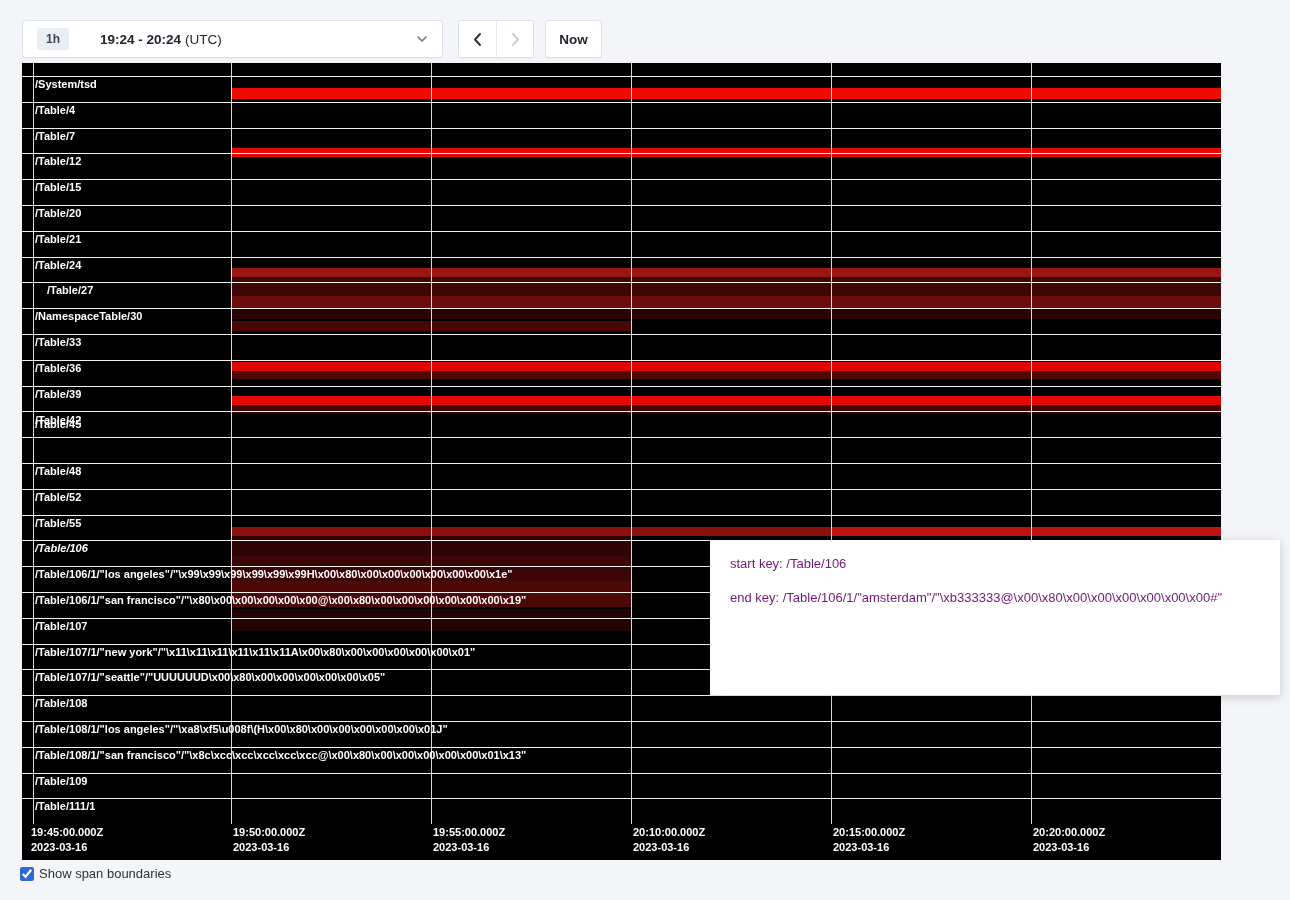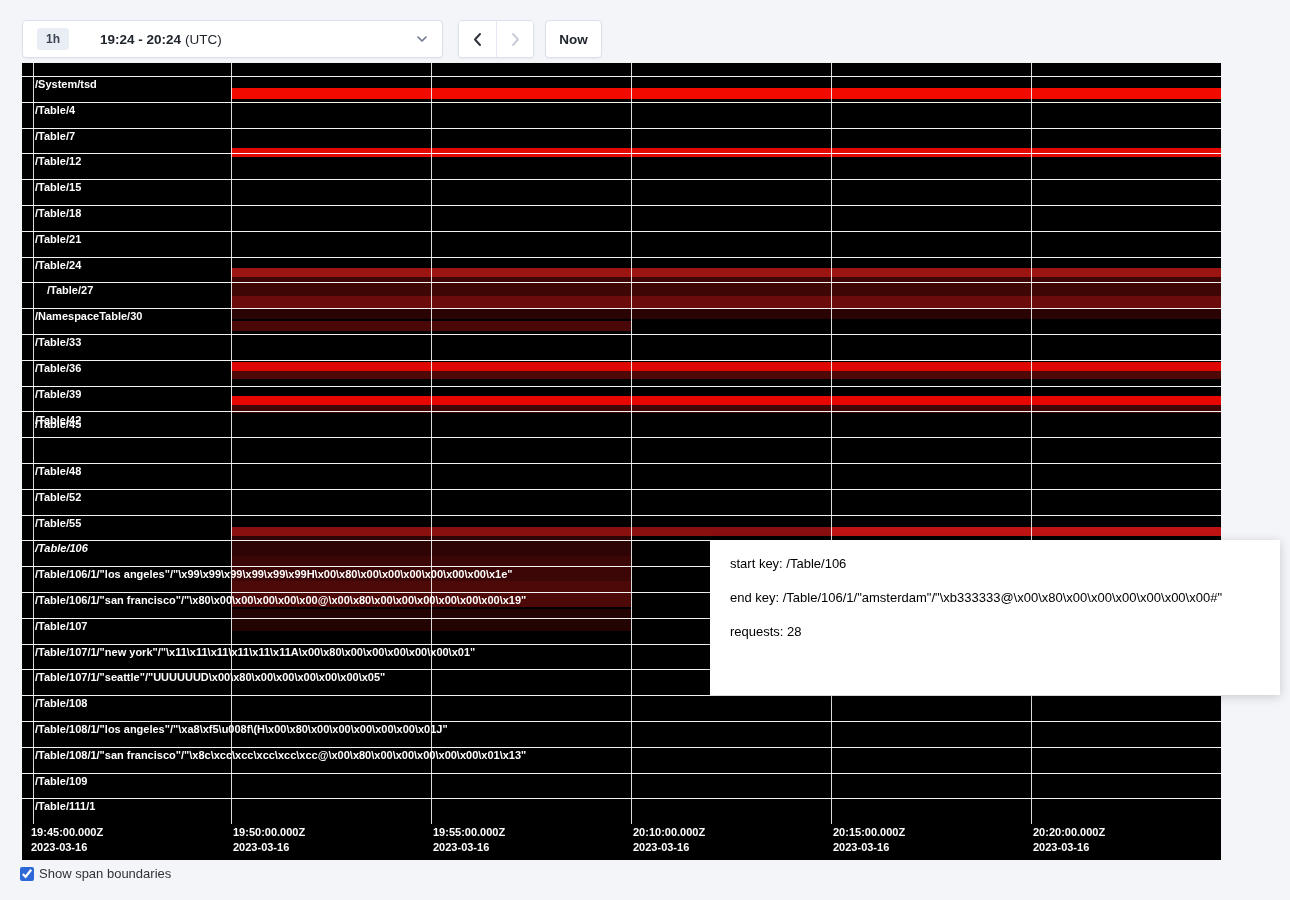--- a/index.html
+++ b/index.html
@@ -39,21 +39,21 @@
   .vline{ position:absolute; top:0; width:1px; background:rgba(255,255,255,.85); z-index:3; }
   .hline{ position:absolute; left:0; right:0; height:1px; background:rgba(255,255,255,.95); z-index:3; }
   .rowlabel{ position:absolute; left:13px; z-index:4; color:#fff; font-size:11px;
     font-weight:700; line-height:11px; white-space:pre; }
   .xlabel{ position:absolute; top:763px; z-index:4; color:#fff; font-size:11px;
     font-weight:700; line-height:15px; white-space:nowrap; }
 
   
   .tooltip{ position:absolute; left:710px; top:540px; width:570px; height:155px;
     background:#fff; z-index:10; padding:14px 20px 10px 20px;
-    box-shadow:0 2px 10px rgba(0,0,0,.18); font-size:13px; color:#000000; }
+    box-shadow:0 2px 10px rgba(0,0,0,.18); font-size:13px; color:#701a75; }
   .tooltip > div{ line-height:20px; margin-bottom:14px; white-space:nowrap; }
 
   
   .footer{ position:absolute; left:20px; top:866px; display:flex; align-items:center;
     gap:5px; font-size:13px; color:#2f3338; }
   .footer input{ width:14px; height:14px; accent-color:#2e68d6; cursor:pointer; }
   .footer label{ cursor:pointer; }
 </style>
 </head>
 <body>
@@ -114,21 +114,21 @@
       <div class="rowlabel" style="top: 17px;">/System/tsd</div>
       <div class="hline" style="top: 39.8px;"></div>
       <div class="rowlabel" style="top: 42.8px;">/Table/4</div>
       <div class="hline" style="top: 65.6px;"></div>
       <div class="rowlabel" style="top: 68.6px;">/Table/7</div>
       <div class="hline" style="top: 91.4px;"></div>
       <div class="rowlabel" style="top: 94.4px;">/Table/12</div>
       <div class="hline" style="top: 117.2px;"></div>
       <div class="rowlabel" style="top: 120.2px;">/Table/15</div>
       <div class="hline" style="top: 143px;"></div>
-      <div class="rowlabel" style="top: 146px;">/Table/18</div>
+      <div class="rowlabel" style="top: 146px;">/Table/20</div>
       <div class="hline" style="top: 168.8px;"></div>
       <div class="rowlabel" style="top: 171.8px;">/Table/21</div>
       <div class="hline" style="top: 194.6px;"></div>
       <div class="rowlabel" style="top: 197.6px;">/Table/24</div>
       <div class="hline" style="top: 220.4px;"></div>
       <div class="rowlabel" style="top: 223.4px; margin-left: 12px;">/Table/27</div>
       <div class="hline" style="top: 246.2px;"></div>
       <div class="rowlabel" style="top: 249.2px;">/NamespaceTable/30</div>
       <div class="hline" style="top: 272px;"></div>
       <div class="rowlabel" style="top: 275px;">/Table/33</div>
@@ -190,21 +190,20 @@
       </div>
       <div class="xlabel" style="left: 1011px;">
         <div>20:20:00.000Z</div>
         <div>2023-03-16</div>
       </div>
     </div>
 
   <div class="tooltip">
     <div>start key: /Table/106</div>
     <div>end key: /Table/106/1/"amsterdam"/"\xb333333@\x00\x80\x00\x00\x00\x00\x00\x00#"</div>
-    <div>requests: 28</div>
   </div>
 
   <div class="footer">
     <input type="checkbox" id="spanCb" checked="" style="">
     <label for="spanCb">Show span boundaries</label>
   </div>
 
 </div>
 
 </body></html>

